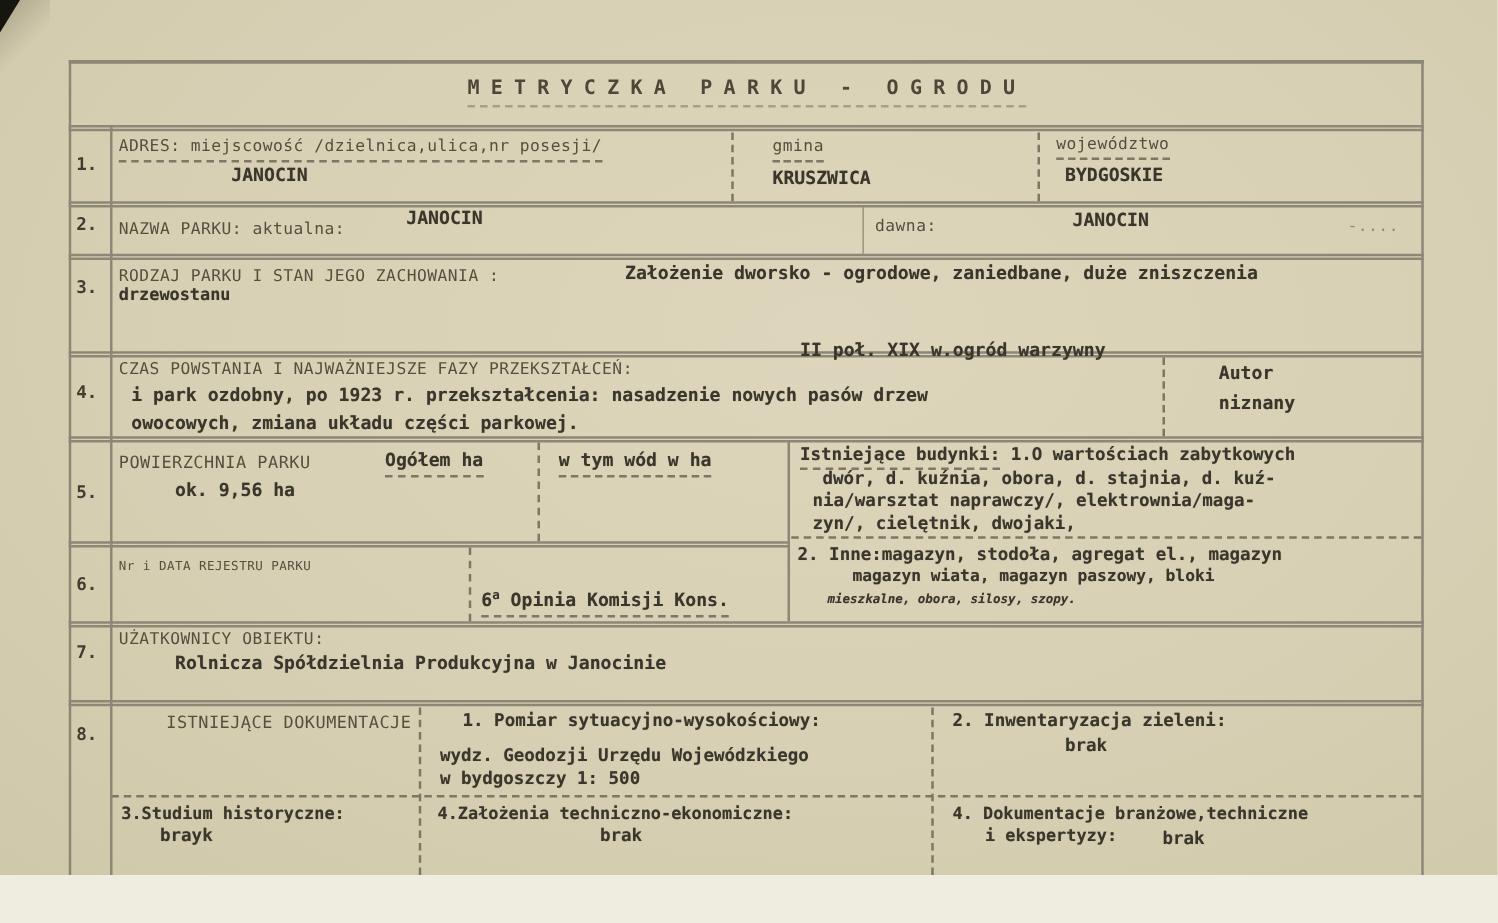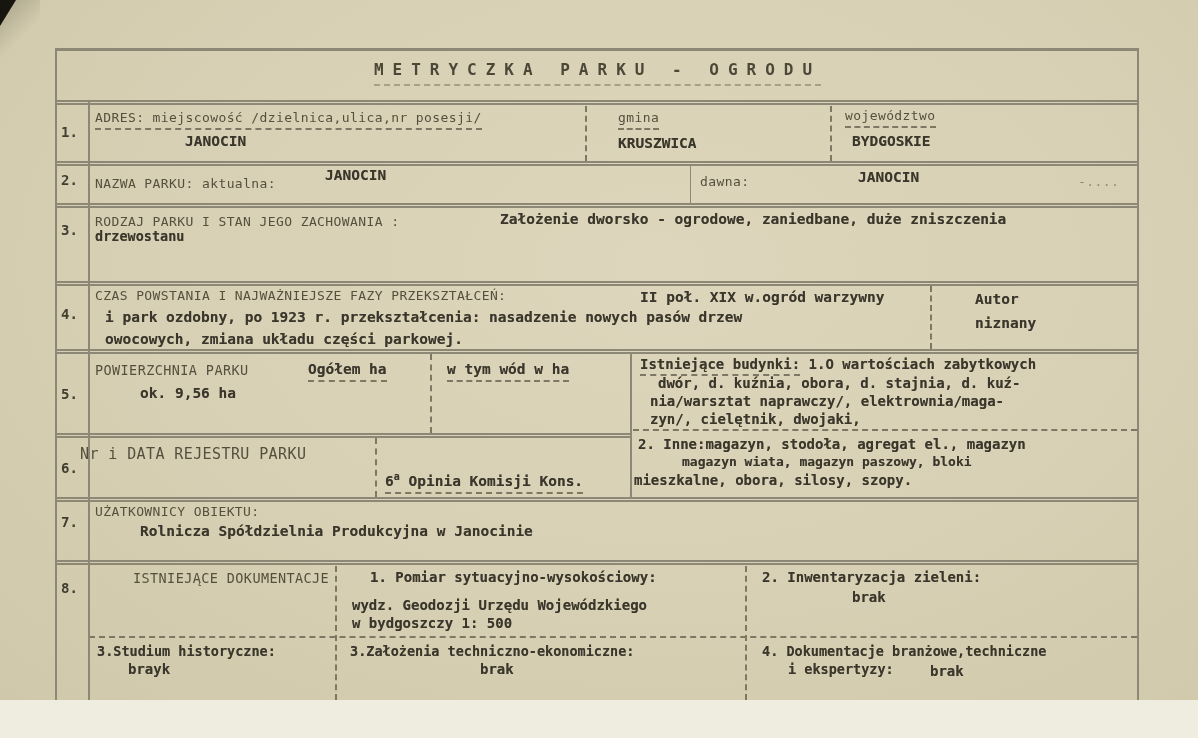--- a/index.html
+++ b/index.html
@@ -114,54 +114,54 @@
   <div class="val" style="left:325px;top:166px;">JANOCIN</div>
   <div class="lbl" style="left:700px;top:174px;">dawna:</div>
   <div class="val" style="left:858px;top:168px;">JANOCIN</div>
   <div class="lbl faint" style="left:1078px;top:174px;">-....</div>
 
   <div class="lbl" style="left:95px;top:214px;">RODZAJ PARKU I STAN JEGO ZACHOWANIA :</div>
   <div class="val" style="left:500px;top:210px;">Założenie dworsko - ogrodowe, zaniedbane, duże zniszczenia</div>
   <div class="val" style="left:95px;top:227px;font-size:13.5px;">drzewostanu</div>
 
   <div class="lbl" style="left:95px;top:288px;">CZAS POWSTANIA I NAJWAŻNIEJSZE FAZY PRZEKSZTAŁCEŃ:</div>
-  <div class="val" style="left:640px;top:288px;">II poł. XIX w.ogród warzywny</div>
+  <div class="val" style="left:640px;top:272px;">II poł. XIX w.ogród warzywny</div>
   <div class="val" style="left:105px;top:308px;">i park ozdobny, po 1923 r. przekształcenia: nasadzenie nowych pasów drzew</div>
   <div class="val" style="left:105px;top:330px;">owocowych, zmiana układu części parkowej.</div>
   <div class="val" style="left:975px;top:290px;">Autor</div>
   <div class="val" style="left:975px;top:314px;">niznany</div>
 
   <div class="lbl" style="left:95px;top:362px;font-size:13.5px;">POWIERZCHNIA PARKU</div>
   <div class="val u" style="left:308px;top:360px;">Ogółem ha</div>
   <div class="val u" style="left:447px;top:360px;">w tym wód w ha</div>
   <div class="val" style="left:140px;top:384px;">ok. 9,56 ha</div>
 
-  <div class="lbl" style="left:80px;top:446px;font-size:15px;">Nr i DATA REJESTRU PARKU</div>
+  <div class="lbl" style="left:95px;top:446px;font-size:10px;">Nr i DATA REJESTRU PARKU</div>
   <div class="val u" style="left:385px;top:444px;margin-top:24px;"><span>6</span><sup>a</sup><span> Opinia Komisji Kons.</span></div>
 
   <div class="val" style="left:640px;top:355px;font-size:14px;"><span class="u">Istniejące budynki:</span><span> 1.O wartościach zabytkowych</span></div>
   <div class="val" style="left:658px;top:374px;font-size:14px;">dwór, d. kuźnia, obora, d. stajnia, d. kuź-</div>
   <div class="val" style="left:650px;top:392px;font-size:14px;">nia/warsztat naprawczy/, elektrownia/maga-</div>
   <div class="val" style="left:650px;top:410px;font-size:14px;">zyn/, cielętnik, dwojaki,</div>
   <div class="val" style="left:638px;top:435px;font-size:14px;">2. Inne:magazyn, stodoła, agregat el., magazyn</div>
   <div class="val" style="left:662px;top:453px;font-size:13px;margin-left:20px;">magazyn wiata, magazyn paszowy, bloki</div>
-  <div class="val" style="left:634px;top:471px;font-size:14px;">mieszkalne, obora, silosy, szopy.</div>
+  <div class="val" style="left:662px;top:471px;font-size:10px;font-style:italic;">mieszkalne, obora, silosy, szopy.</div>
 
   <div class="lbl" style="left:95px;top:504px;">UŻATKOWNICY OBIEKTU:</div>
   <div class="val" style="left:140px;top:522px;">Rolnicza Spółdzielnia Produkcyjna w Janocinie</div>
 
   <div class="lbl" style="left:95px;top:570px;font-size:13.5px;margin-left:38px;">ISTNIEJĄCE DOKUMENTACJE</div>
   <div class="val" style="left:370px;top:568px;font-size:14px;">1. Pomiar sytuacyjno-wysokościowy:</div>
   <div class="val" style="left:352px;top:596px;font-size:14px;">wydz. Geodozji Urzędu Wojewódzkiego</div>
   <div class="val" style="left:352px;top:614px;font-size:14px;">w bydgoszczy 1: 500</div>
   <div class="val" style="left:762px;top:568px;font-size:14px;">2. Inwentaryzacja zieleni:</div>
   <div class="val" style="left:852px;top:588px;font-size:14px;">brak</div>
   <div class="val" style="left:97px;top:642px;font-size:13.5px;">3.Studium historyczne:</div>
   <div class="val" style="left:128px;top:660px;font-size:14px;">brayk</div>
-  <div class="val" style="left:350px;top:642px;font-size:13.5px;">3.Założenia techniczno-ekonomiczne:</div>
+  <div class="val" style="left:350px;top:642px;font-size:13.5px;">4.Założenia techniczno-ekonomiczne:</div>
   <div class="val" style="left:480px;top:660px;font-size:14px;">brak</div>
   <div class="val" style="left:762px;top:642px;font-size:13.5px;">4. Dokumentacje branżowe,techniczne</div>
   <div class="val" style="left:788px;top:660px;font-size:13.5px;">i ekspertyzy:</div>
   <div class="val" style="left:930px;top:662px;font-size:14px;">brak</div>
 
   <div class="lbl faint" style="left:97px;top:710px;font-size:10px;">Przeprowadza</div>
   <div class="lbl faint" style="left:168px;top:710px;font-size:12.5px;">Budynki</div>
   <div class="lbl faint" style="left:565px;top:710px;font-size:12.5px;">Park</div>
   <div class="lbl faint" style="left:733px;top:710px;font-size:12.5px;">do zagospodarowania</div>
 

